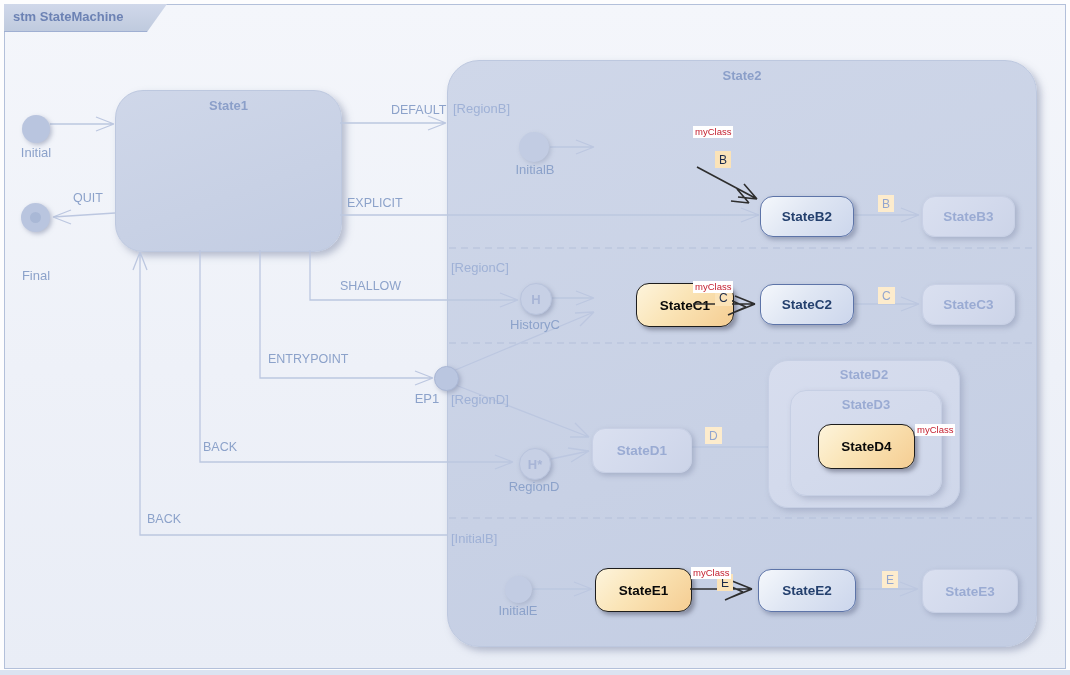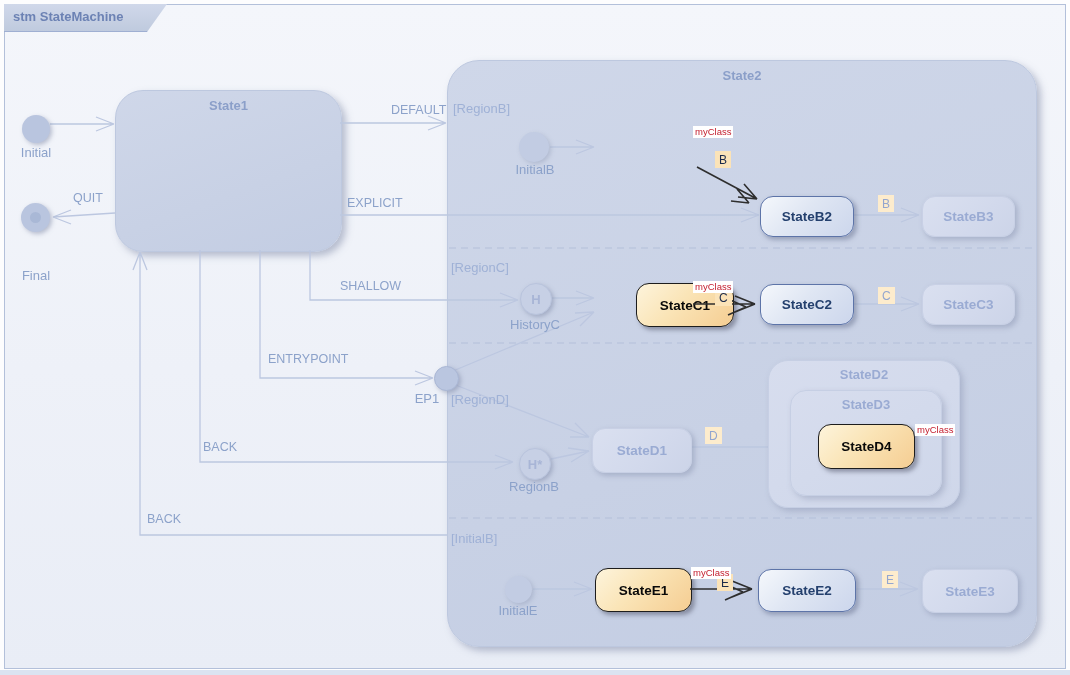--- a/index.html
+++ b/index.html
@@ -223,21 +223,21 @@
   <span class="trans-label z5" style="left:347px;top:196px;">EXPLICIT</span>
   <span class="trans-label z5" style="left:340px;top:279px;">SHALLOW</span>
   <span class="trans-label z5" style="left:268px;top:352px;">ENTRYPOINT</span>
   <span class="trans-label z5" style="left:203px;top:440px;">BACK</span>
   <span class="trans-label z5" style="left:147px;top:512px;">BACK</span>
 
   <span class="node-label z5" style="left:14px;top:145px;width:44px;">Initial</span>
   <span class="node-label z5" style="left:15px;top:236px;width:42px;margin-top:32px;">Final</span>
   <span class="node-label z5" style="left:505px;top:162px;width:60px;">InitialB</span>
   <span class="node-label z5" style="left:502px;top:317px;width:66px;">HistoryC</span>
-  <span class="node-label z5" style="left:500px;top:479px;width:68px;">RegionB</span>
+  <span class="node-label z5" style="left:500px;top:479px;width:68px;">RegionD</span>
   <span class="node-label z5" style="left:490px;top:603px;width:56px;">InitialE</span>
   <span class="node-label z5" style="left:407px;top:391px;width:40px;">EP1</span>
 
   <span class="badge z5" style="left:715px;top:151px;">B</span>
   <span class="badge faded z5" style="left:878px;top:195px;">B</span>
   <span class="badge z5" style="left:715px;top:289px;">C</span>
   <span class="badge faded z5" style="left:878px;top:287px;">C</span>
   <span class="badge faded z5" style="left:705px;top:427px;">D</span>
   <span class="badge z5" style="left:717px;top:574px;">E</span>
   <span class="badge faded z5" style="left:882px;top:571px;">E</span>

